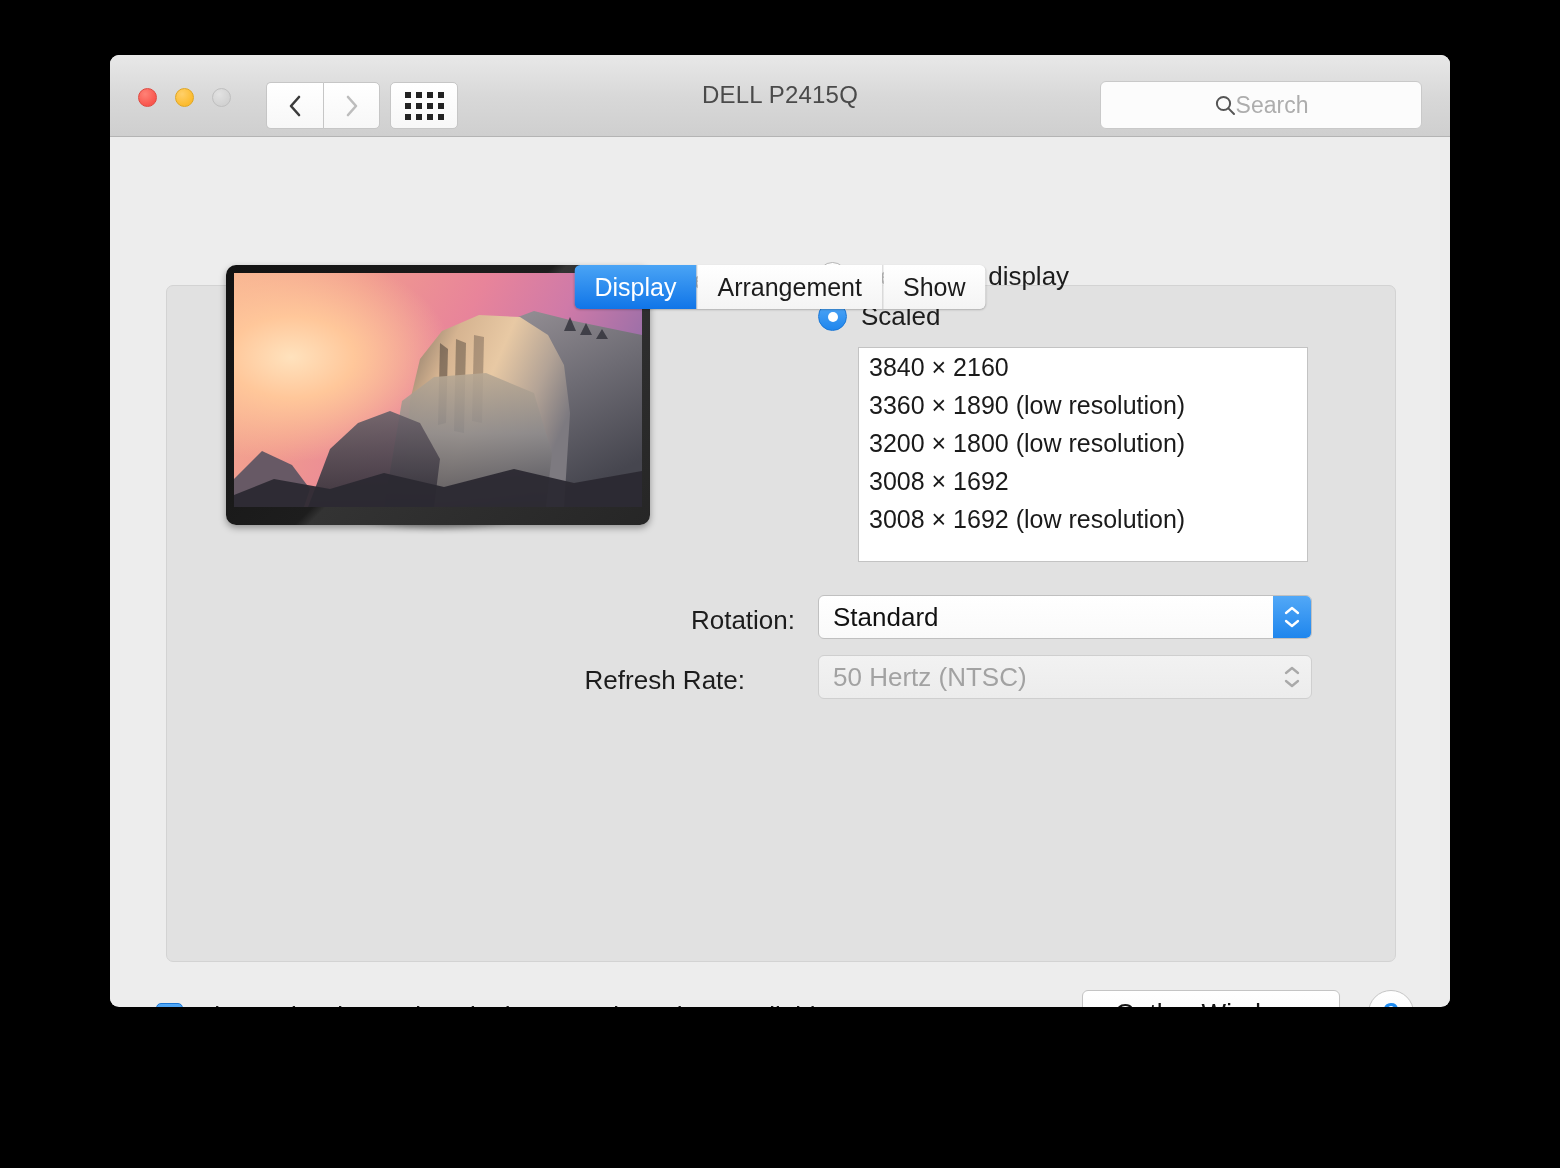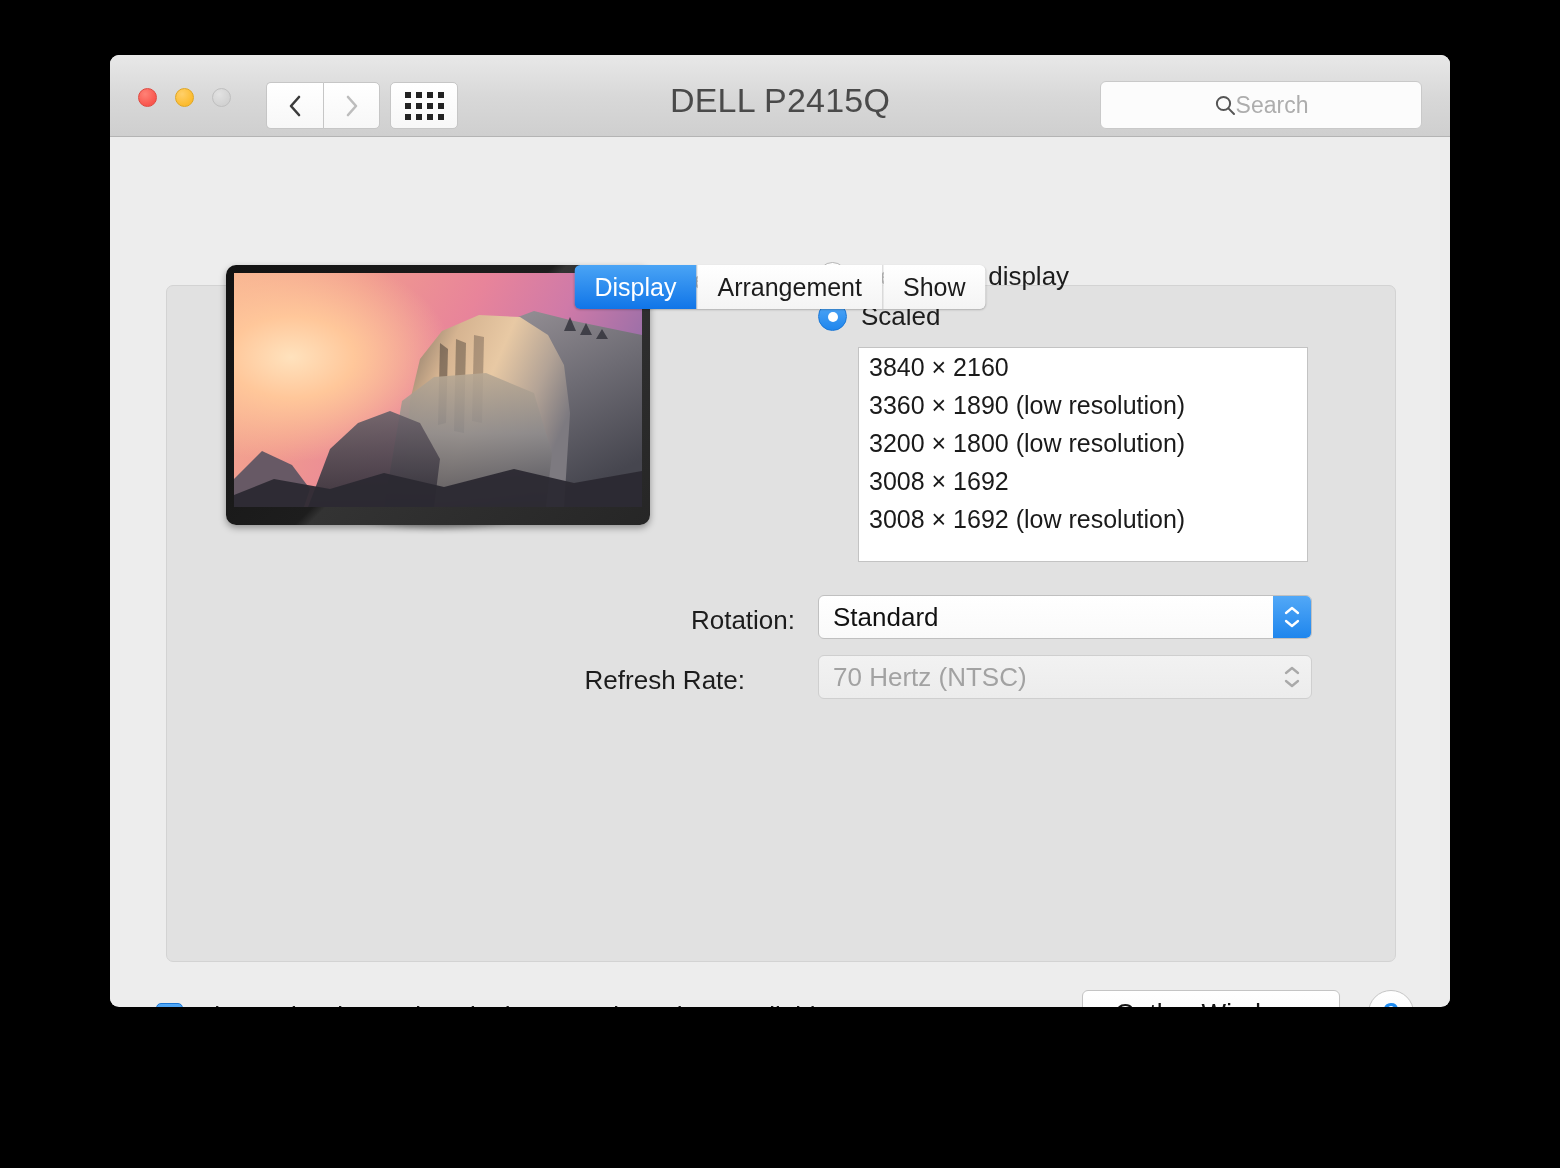--- a/index.html
+++ b/index.html
@@ -79,21 +79,21 @@
     grid-template-columns: repeat(4, 6px);
     grid-template-rows: repeat(3, 6px);
     gap: 5px;
   }
   .griddots i { background: #222; display: block; width: 6px; height: 6px; }
 
   .win-title {
     position: absolute;
     left: 0; right: 0; top: 26px;
     text-align: center;
-    font-size: 34px;
+    font-size: 24px;
     color: #4a4a4a;
     letter-spacing: 0.2px;
   }
 
   .searchbox {
     position: absolute;
     right: 28px;
     top: 26px;
     width: 322px; height: 48px;
     background: #fcfcfc;
@@ -509,21 +509,21 @@
           <polyline points="3,8 9,3 15,8" fill="none" stroke="#ffffff" stroke-width="2.3" stroke-linecap="round" stroke-linejoin="round"></polyline>
         </svg>
         <svg width="18" height="11" viewBox="0 0 18 11">
           <polyline points="3,3 9,8 15,3" fill="none" stroke="#ffffff" stroke-width="2.3" stroke-linecap="round" stroke-linejoin="round"></polyline>
         </svg>
       </span>
     </div>
 
     <div class="field-label ref">Refresh Rate:</div>
     <div class="popup refresh">
-      <span class="popup-value">70 Hertz (NTSC)</span>
+      <span class="popup-value">50 Hertz (NTSC)</span>
       <span class="stepper gray">
         <svg width="18" height="11" viewBox="0 0 18 11">
           <polyline points="3,8 9,3 15,8" fill="none" stroke="#a9a9a9" stroke-width="2.3" stroke-linecap="round" stroke-linejoin="round"></polyline>
         </svg>
         <svg width="18" height="11" viewBox="0 0 18 11">
           <polyline points="3,3 9,8 15,3" fill="none" stroke="#a9a9a9" stroke-width="2.3" stroke-linecap="round" stroke-linejoin="round"></polyline>
         </svg>
       </span>
     </div>
 

